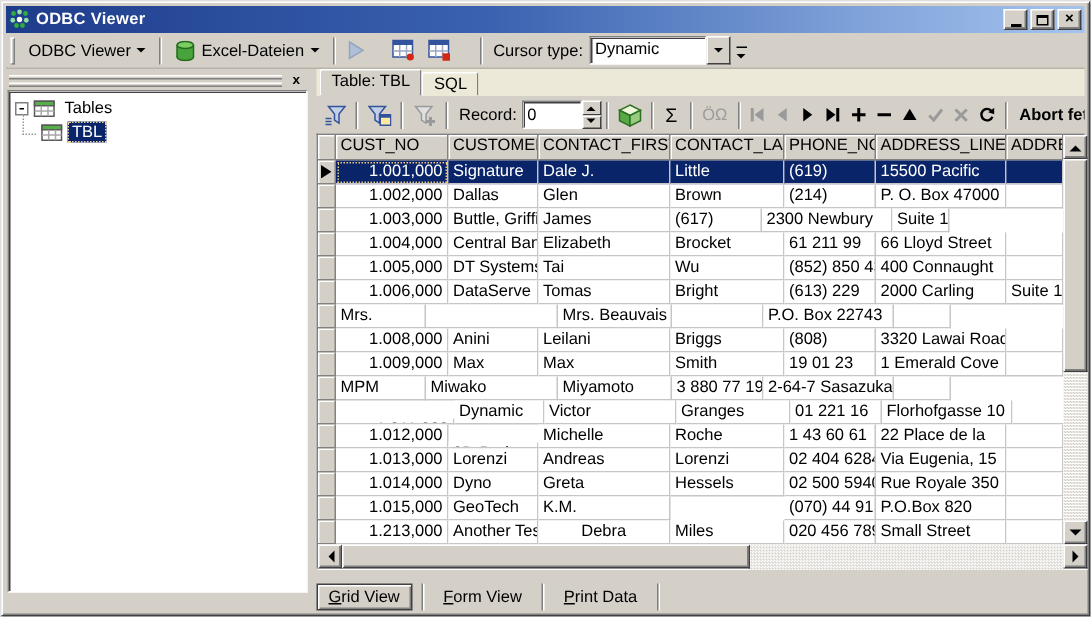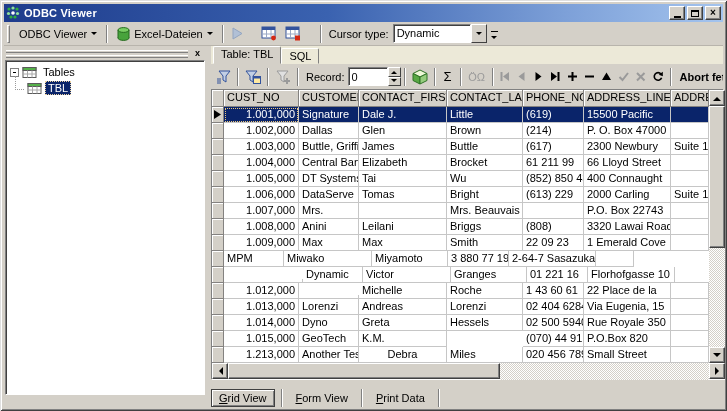--- a/index.html
+++ b/index.html
@@ -387,21 +387,20 @@
               <div class="gcell" style="width: 76px;">Brown</div>
               <div class="gcell" style="width: 61px;">(214)</div>
               <div class="gcell" style="width: 87px;">P. O. Box 47000</div>
               <div class="gcell" style="width: 38px;"></div>
             </div>
             <div class="grow">
               <div class="gcell ind"></div>
               <div class="gcell right" style="width: 75px;">1.003,000</div>
               <div class="gcell" style="width: 60px;">Buttle, Griffith</div>
               <div class="gcell" style="width: 88px;">James</div>
-              <div class="gcell" style="width: 76px;">Buttle</div>
               <div class="gcell" style="width: 61px;">(617)</div>
               <div class="gcell" style="width: 87px;">2300 Newbury</div>
               <div class="gcell" style="width: 38px;">Suite 101</div>
             </div>
             <div class="grow">
               <div class="gcell ind"></div>
               <div class="gcell right" style="width: 75px;">1.004,000</div>
               <div class="gcell" style="width: 60px;">Central Bank</div>
               <div class="gcell" style="width: 88px;">Elizabeth</div>
               <div class="gcell" style="width: 76px;">Brocket</div>
@@ -424,21 +423,20 @@
               <div class="gcell right" style="width: 75px;">1.006,000</div>
               <div class="gcell" style="width: 60px;">DataServe</div>
               <div class="gcell" style="width: 88px;">Tomas</div>
               <div class="gcell" style="width: 76px;">Bright</div>
               <div class="gcell" style="width: 61px;">(613) 229</div>
               <div class="gcell" style="width: 87px;">2000 Carling</div>
               <div class="gcell" style="width: 38px;">Suite 150</div>
             </div>
             <div class="grow">
               <div class="gcell ind"></div>
-              <div class="gcell right" style="width: 75px;">1.007,000</div>
               <div class="gcell" style="width: 60px;">Mrs.</div>
               <div class="gcell" style="width: 88px;"></div>
               <div class="gcell" style="width: 76px;">Mrs. Beauvais</div>
               <div class="gcell" style="width: 61px;"></div>
               <div class="gcell" style="width: 87px;">P.O. Box 22743</div>
               <div class="gcell" style="width: 38px;"></div>
             </div>
             <div class="grow">
               <div class="gcell ind"></div>
               <div class="gcell right" style="width: 75px;">1.008,000</div>
@@ -448,21 +446,21 @@
               <div class="gcell" style="width: 61px;">(808)</div>
               <div class="gcell" style="width: 87px;">3320 Lawai Road</div>
               <div class="gcell" style="width: 38px;"></div>
             </div>
             <div class="grow">
               <div class="gcell ind"></div>
               <div class="gcell right" style="width: 75px;">1.009,000</div>
               <div class="gcell" style="width: 60px;">Max</div>
               <div class="gcell" style="width: 88px;">Max</div>
               <div class="gcell" style="width: 76px;">Smith</div>
-              <div class="gcell" style="width: 61px;">22 09 23</div>
+              <div class="gcell" style="width: 61px;">19 01 23</div>
               <div class="gcell" style="width: 87px;">1 Emerald Cove</div>
               <div class="gcell" style="width: 38px;"></div>
             </div>
             <div class="grow">
               <div class="gcell ind"></div>
               <div class="gcell" style="width: 60px;">MPM</div>
               <div class="gcell" style="width: 88px;">Miwako</div>
               <div class="gcell" style="width: 76px;">Miyamoto</div>
               <div class="gcell" style="width: 61px;">3 880 77 19</div>
               <div class="gcell" style="width: 87px;">2-64-7 Sasazuka</div>

